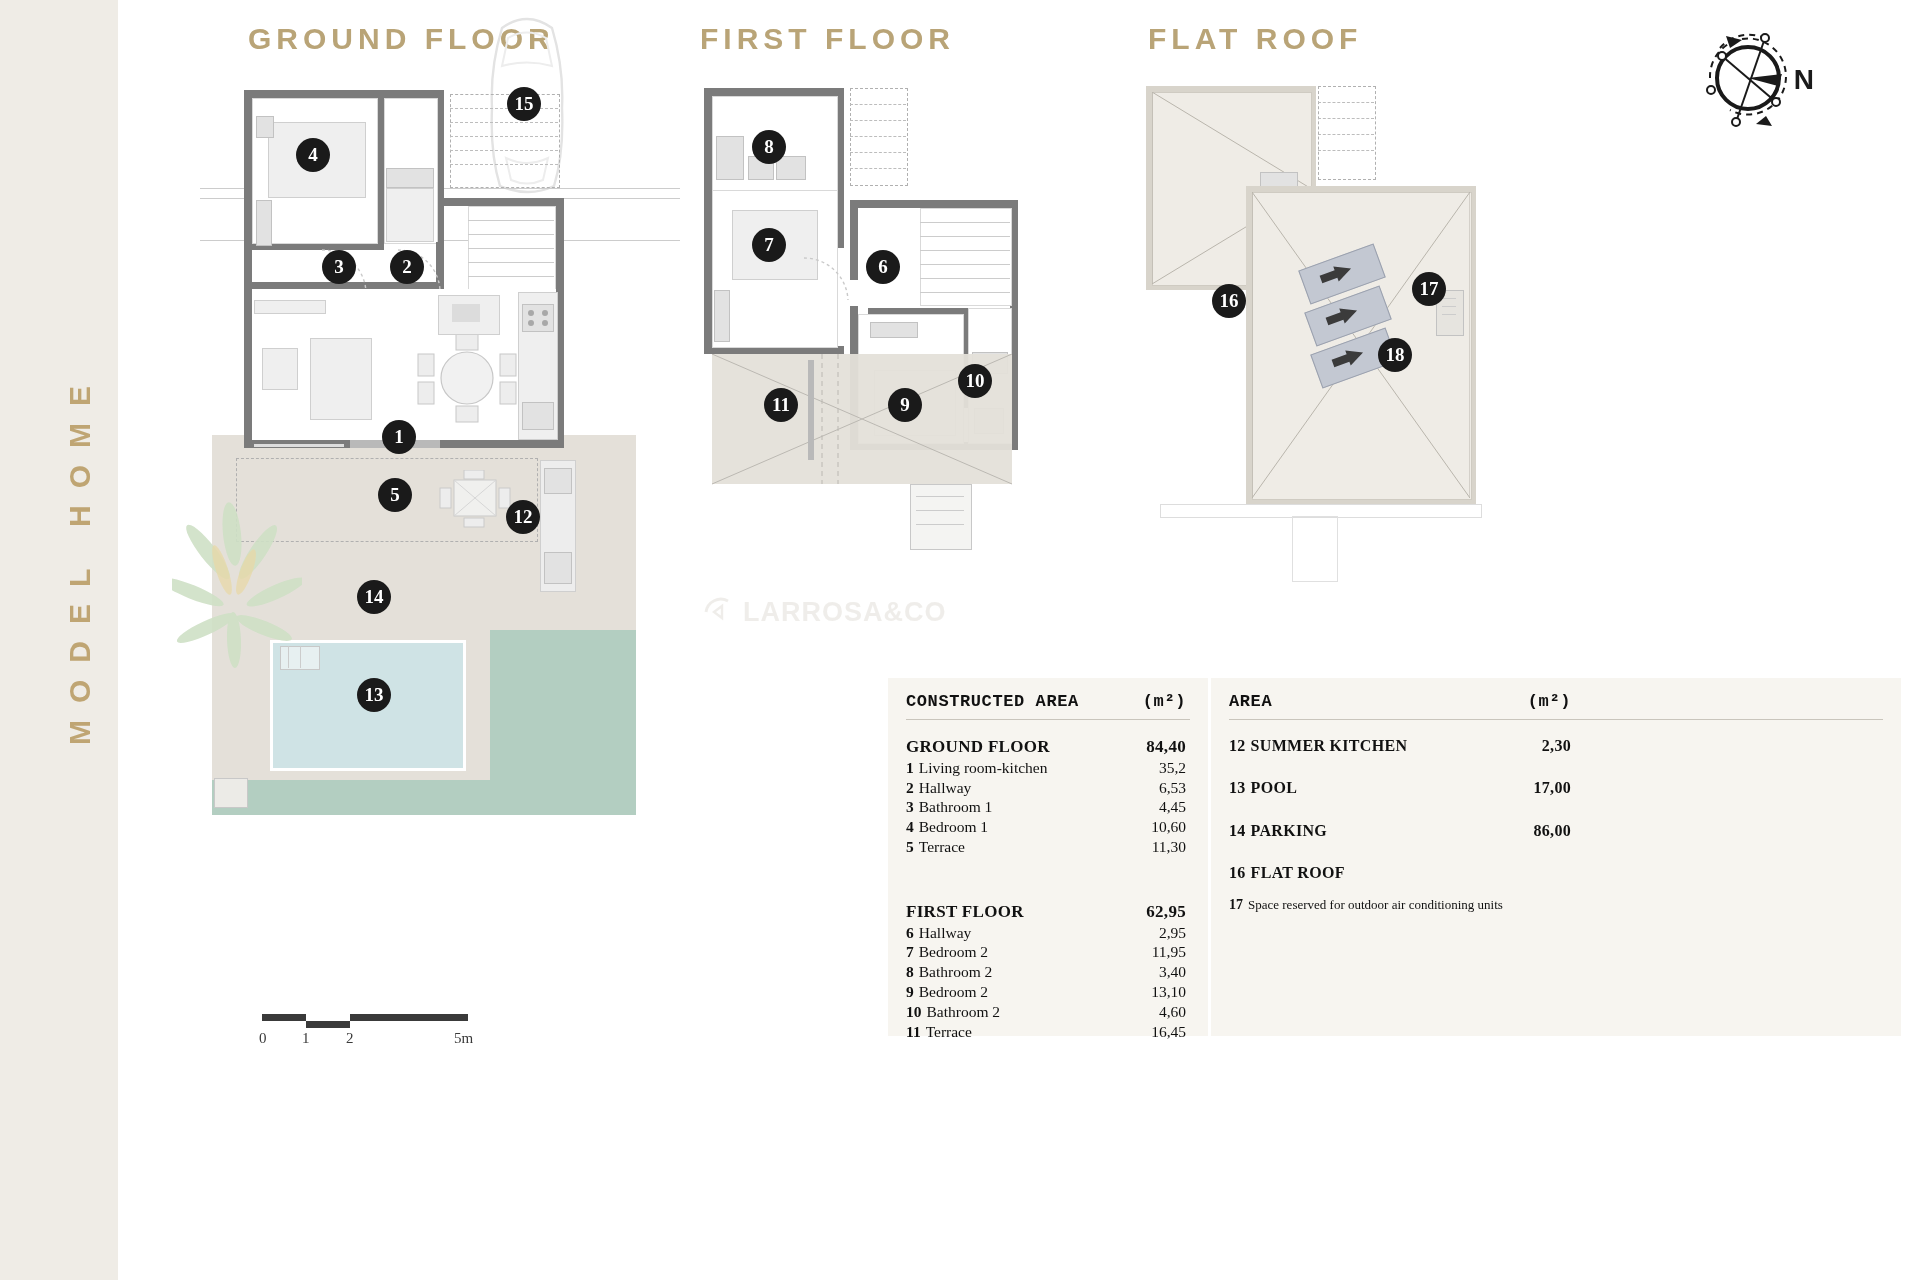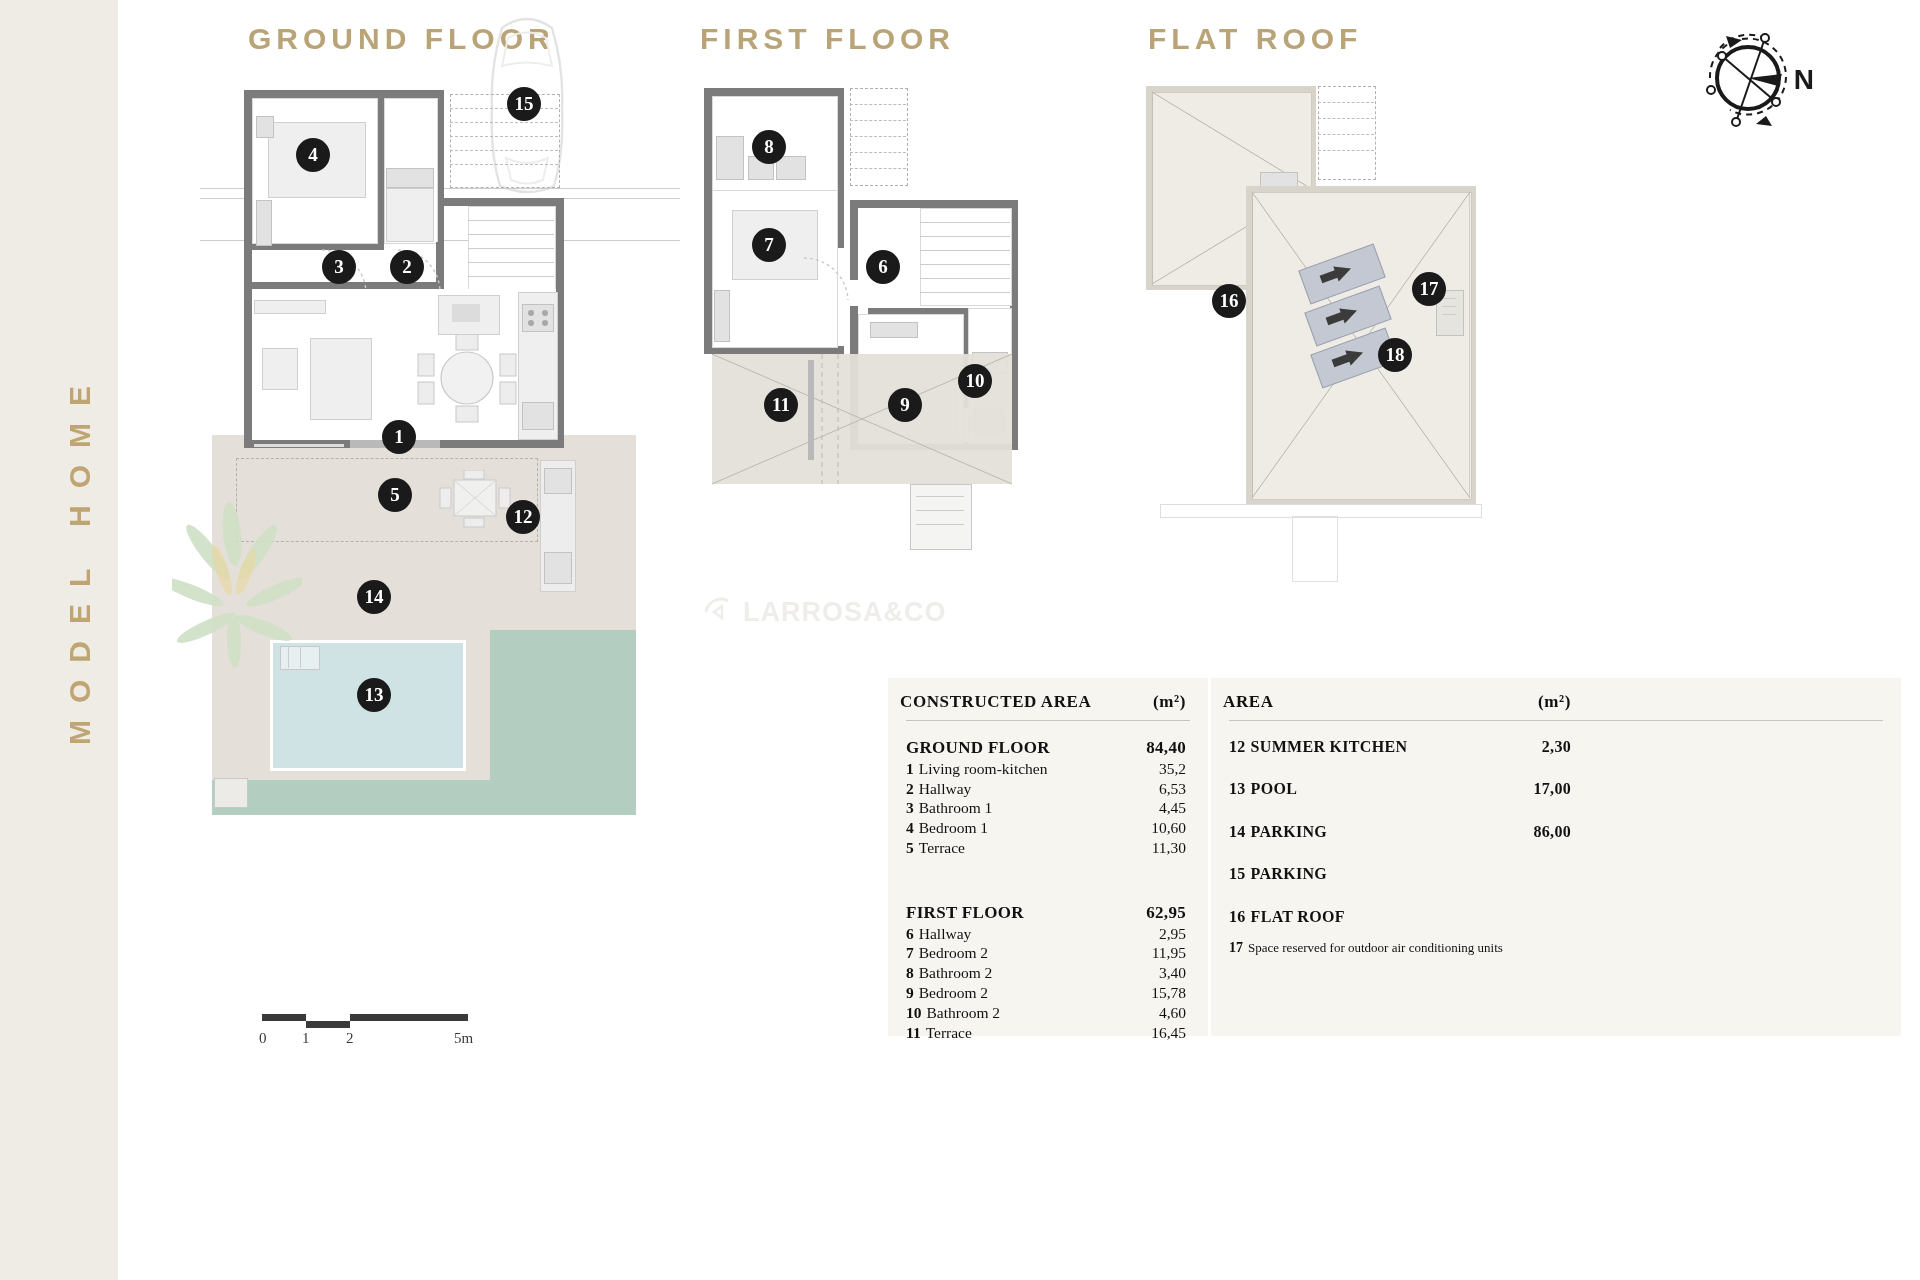--- a/index.html
+++ b/index.html
@@ -101,23 +101,23 @@
     color:#e3e0da;
   }
 
   
   .legend{ position:absolute; left:888px; top:678px; width:1014px; height:358px; display:flex; }
   .lg-col{ background:#f7f5f0; position:relative; }
   .lg-col.left { width:320px; }
   .lg-col.right{ width:690px; margin-left:3px; }
   .lg-head{
     display:flex; justify-content:space-between; align-items:flex-end;
-    padding:14px 22px 8px 12px;
+    padding:14px 22px 8px 18px;
     font-size:17px; font-weight:700; letter-spacing:.6px; color:#111;
-    font-family:Liberation Serif, serif;
+    font-family:Liberation Mono, monospace;
   }
   .lg-rule{ height:1px; background:#c9c5bc; margin:0 18px; }
   .lg-body{ padding:16px 22px 10px 18px; }
   .lg-row{
     display:flex; justify-content:space-between;
     font-size:15.5px; color:#111; line-height:1.28;
     font-family:"Liberation Serif", serif;
   }
   .lg-row.group{ font-weight:700; font-size:17px; letter-spacing:.3px; }
   .lg-row.gap{ margin-top:20px; }
@@ -494,21 +494,21 @@
         <div class="lg-row">
           <span class="lbl"><b>7</b><span>Bedroom 2</span></span>
           <span>11,95</span>
         </div>
         <div class="lg-row">
           <span class="lbl"><b>8</b><span>Bathroom 2</span></span>
           <span>3,40</span>
         </div>
         <div class="lg-row">
           <span class="lbl"><b>9</b><span>Bedroom 2</span></span>
-          <span>15,78</span>
+          <span>13,10</span>
         </div>
         <div class="lg-row">
           <span class="lbl"><b>10</b><span>Bathroom 2</span></span>
           <span>4,60</span>
         </div>
         <div class="lg-row">
           <span class="lbl"><b>11</b><span>Terrace</span></span>
           <span>16,45</span>
         </div>
 
@@ -528,24 +528,20 @@
           <span class="num" style="margin-right:308px;">2,30</span>
         </div>
         <div class="lg-row area-row">
           <span class="lbl"><b>13</b><span>POOL</span></span>
           <span class="num" style="margin-right:308px;">17,00</span>
         </div>
         <div class="lg-row area-row">
           <span class="lbl"><b>14</b><span>PARKING</span></span>
           <span class="num" style="margin-right:308px;">86,00</span>
         </div>
-        <div class="lg-row area-row">
-          <span class="lbl"><b>15</b><span>PARKING</span></span>
-          <span class="num" style="margin-right:308px;"></span>
-        </div>
         <div class="lg-row area-row" style="margin-bottom:12px;">
           <span class="lbl"><b>16</b><span>FLAT ROOF</span></span>
           <span class="num" style="margin-right:308px;"></span>
         </div>
 
         <div class="lg-row small">
           <span class="lbl"><b>17</b><span>Space reserved for outdoor air conditioning units</span></span>
         </div>
 
       </div>

